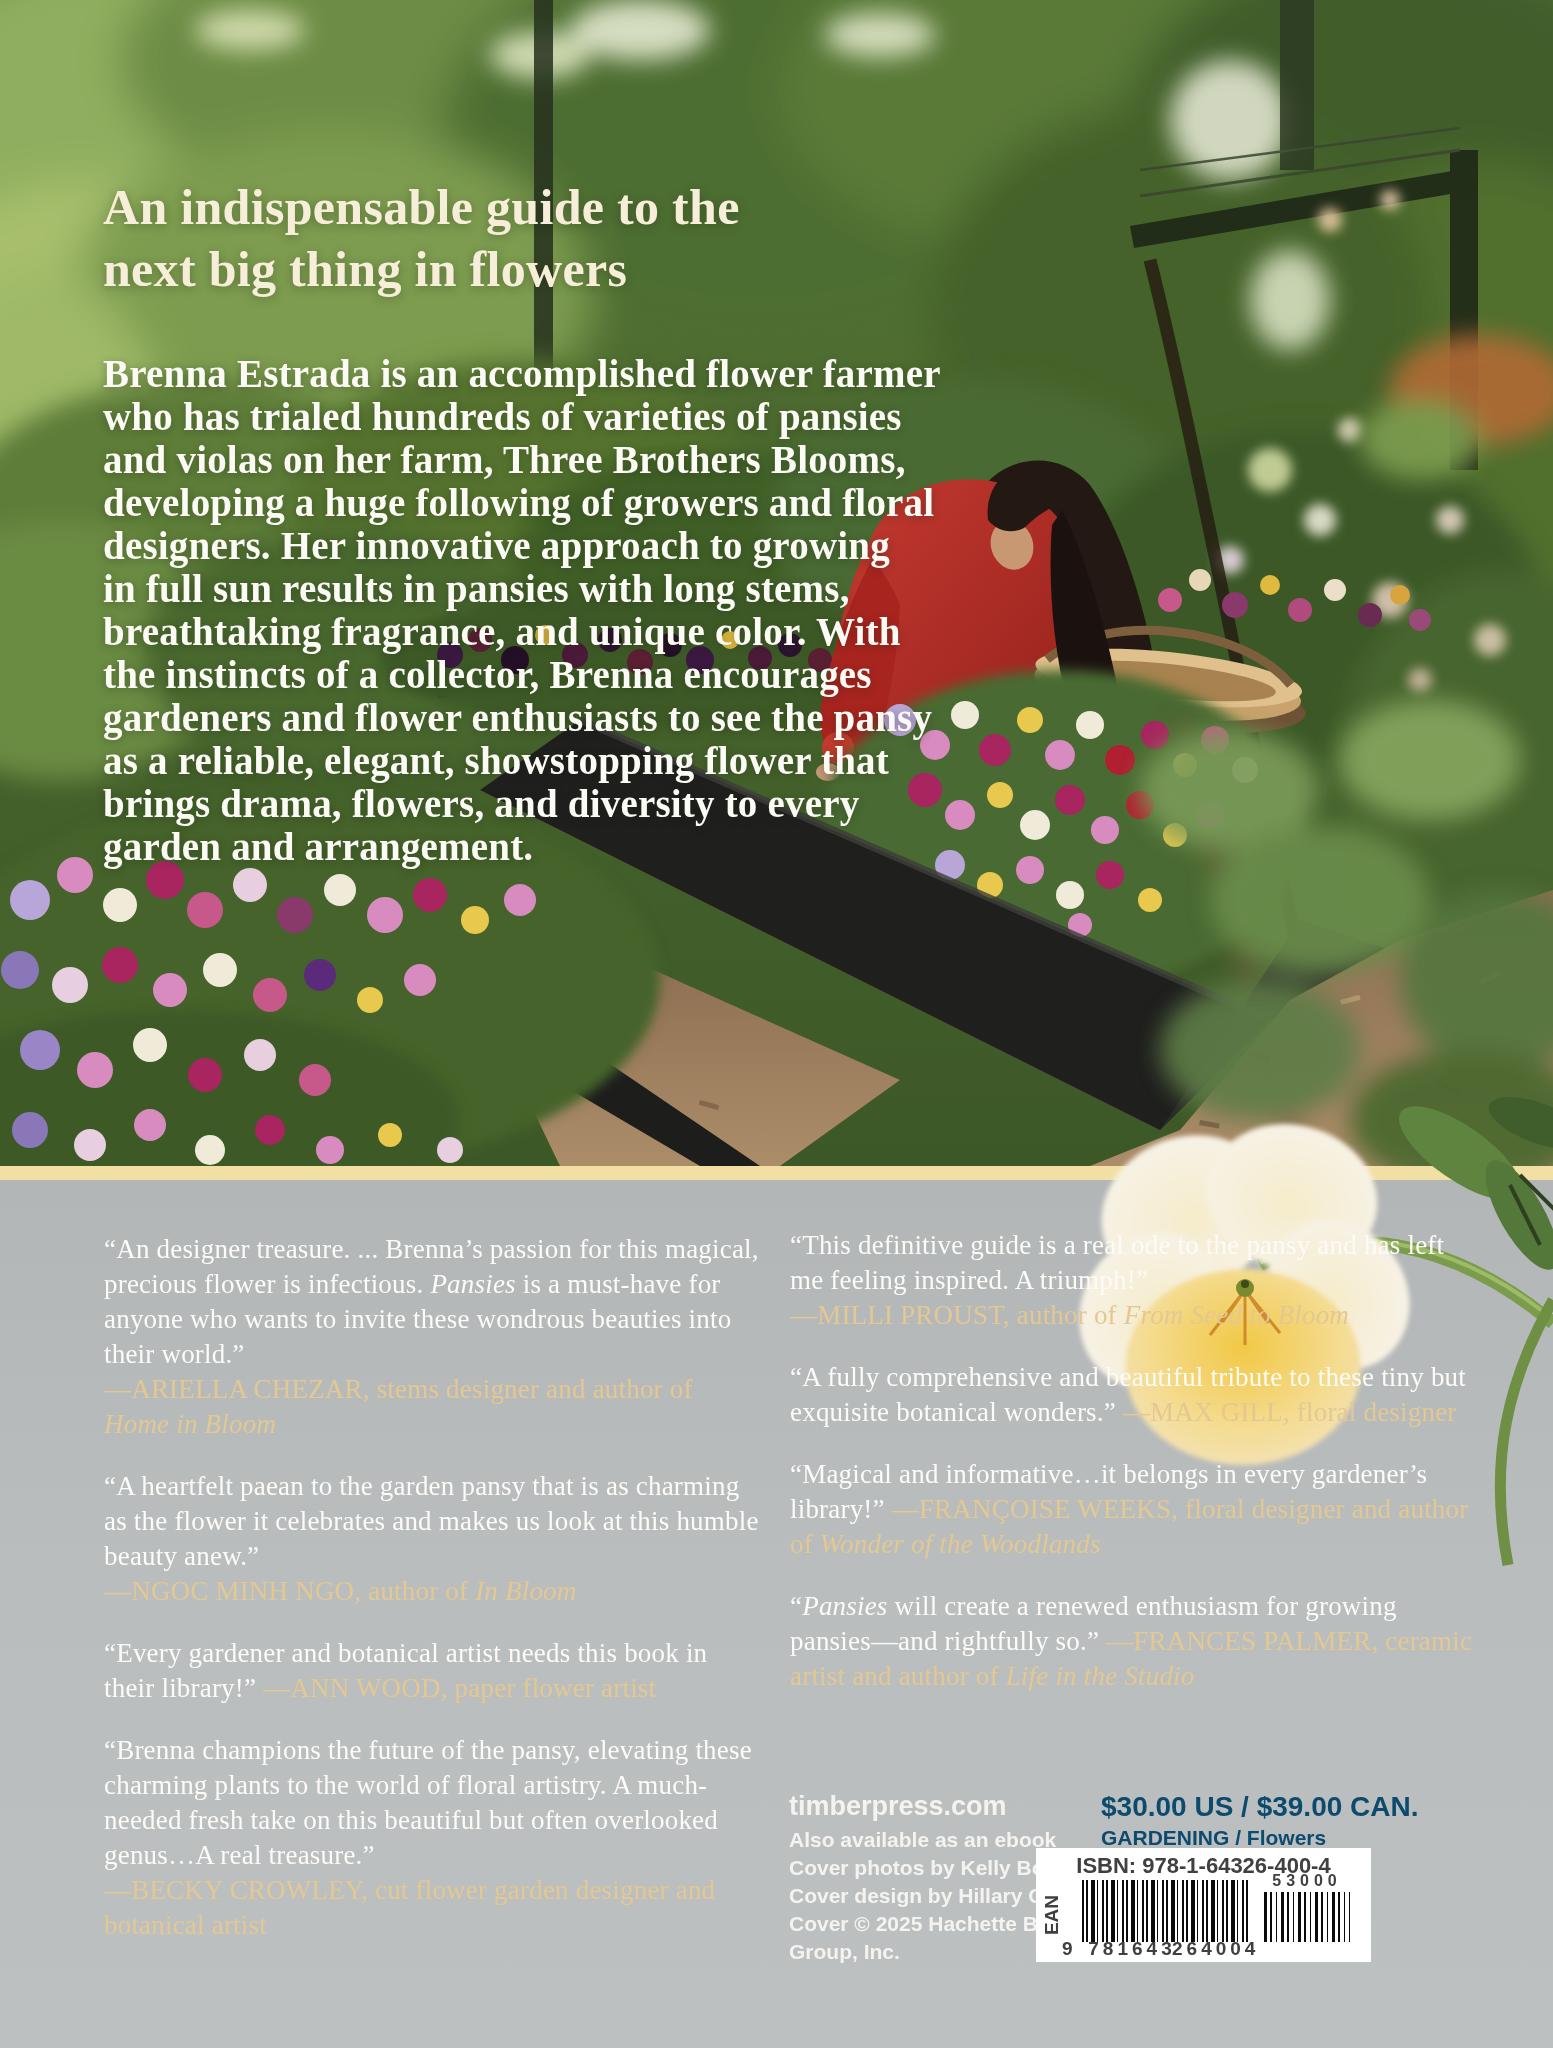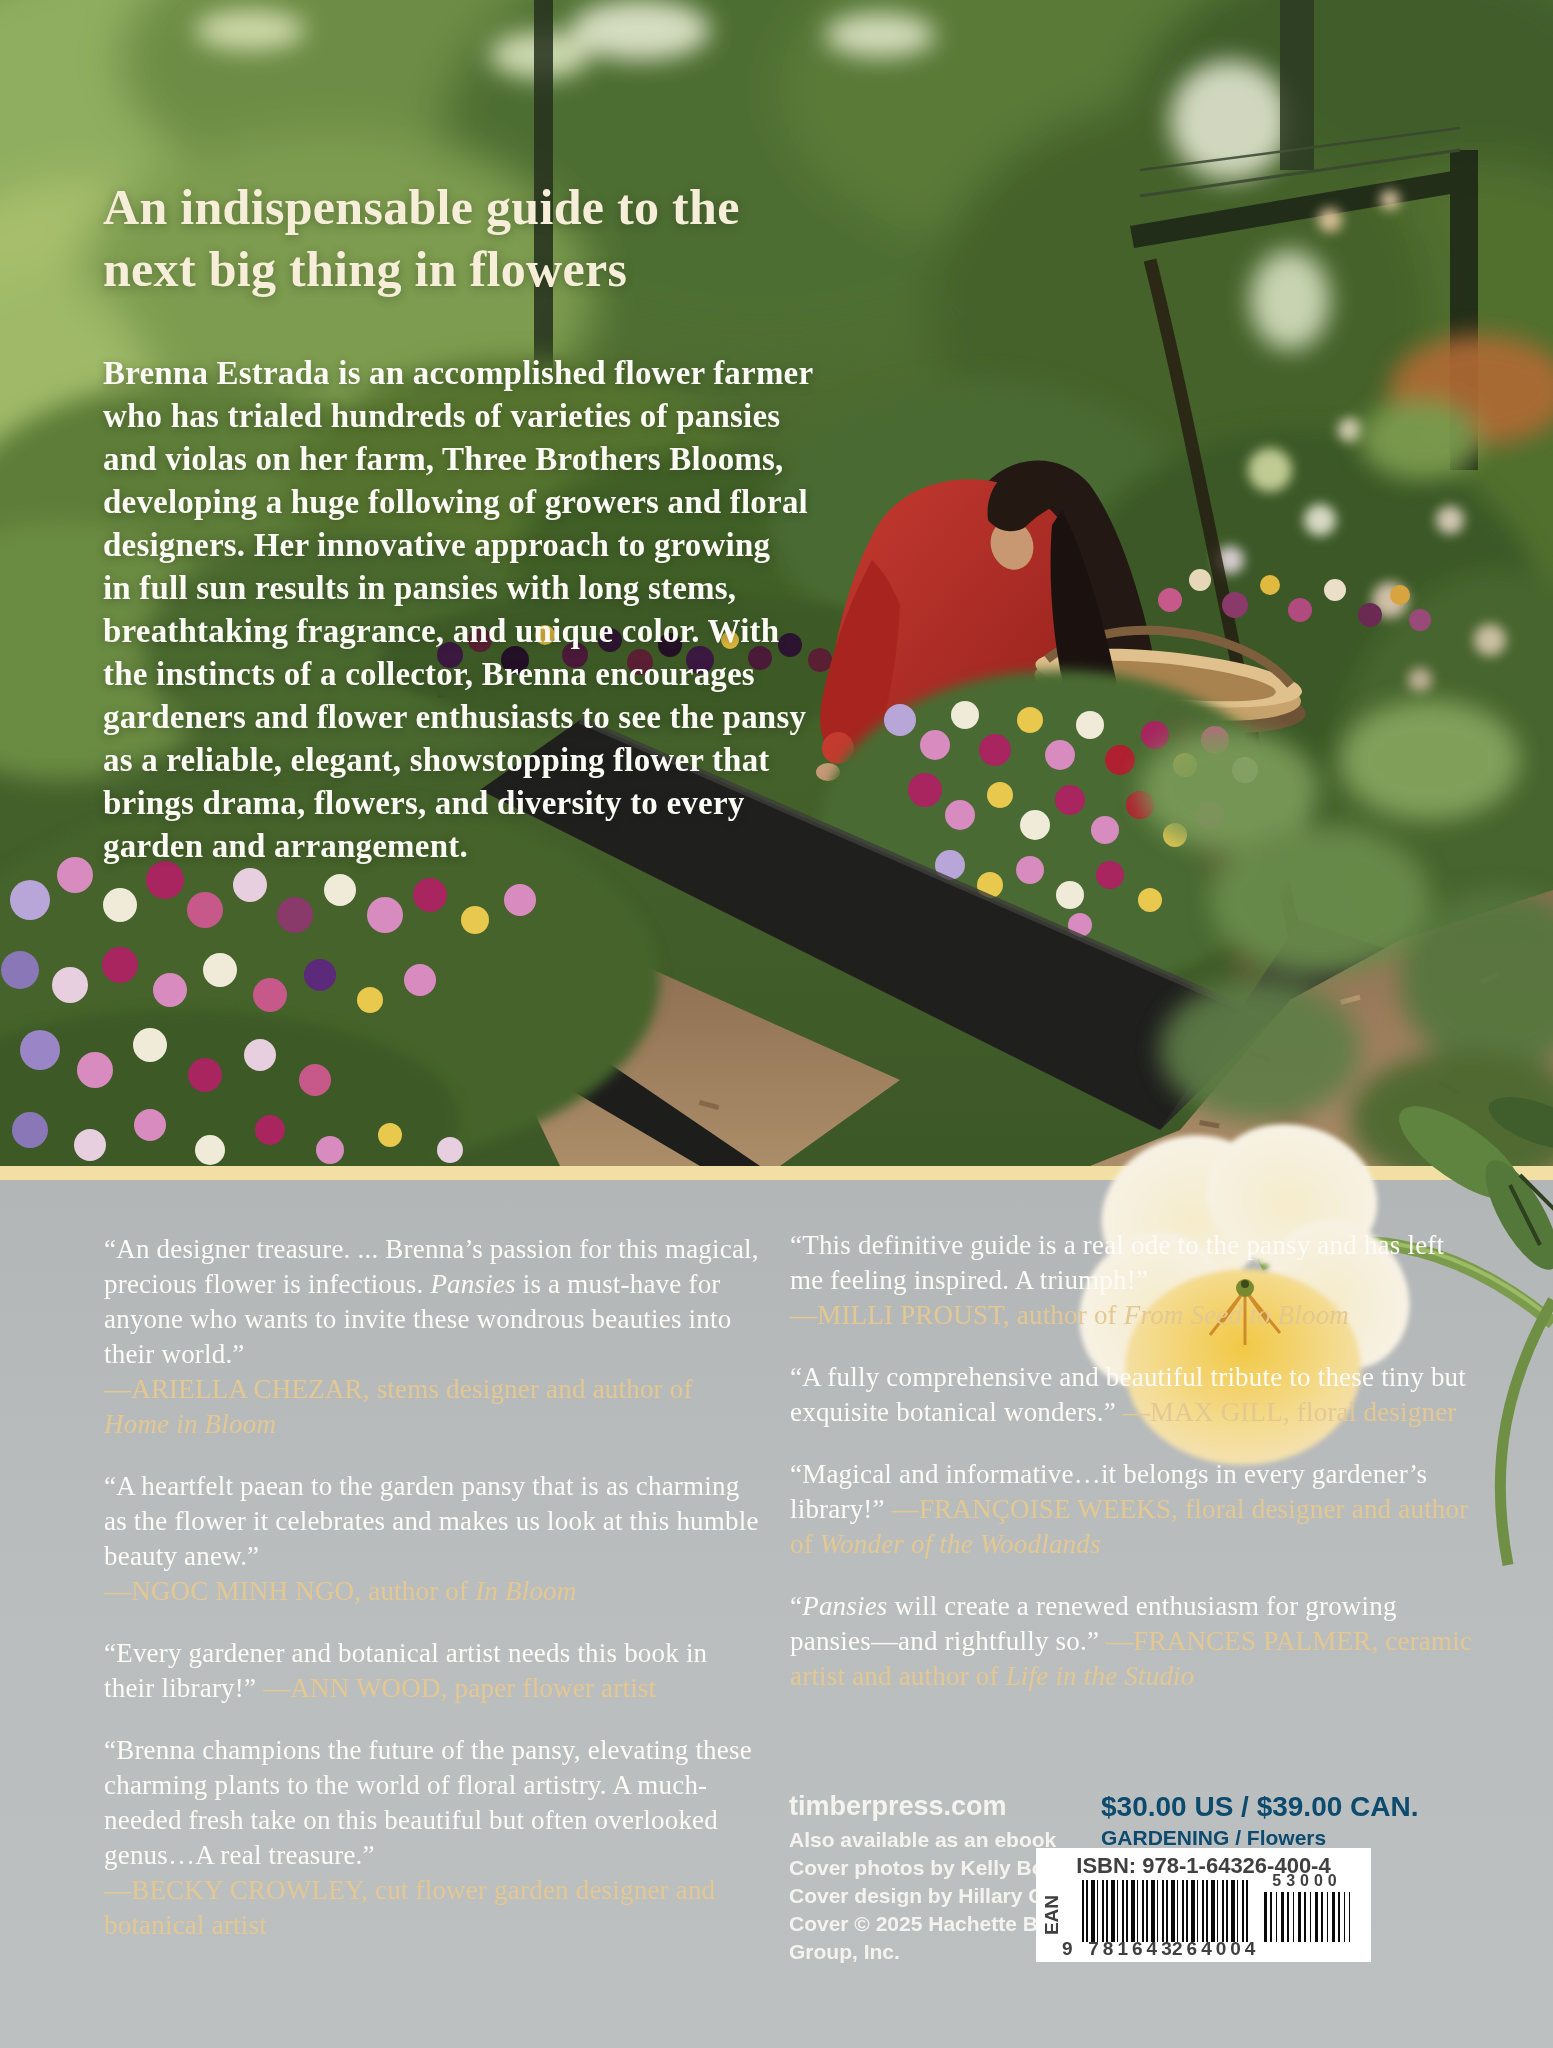--- a/index.html
+++ b/index.html
@@ -9,21 +9,21 @@
   .photo svg{display:block;}
   .band{position:absolute;left:0;top:1166px;width:1553px;height:14px;background:#f2dfa4;z-index:2;}
   .panel{position:absolute;left:0;top:1180px;width:1553px;height:868px;
          background:linear-gradient(180deg,#b3b6b7 0%,#babdbe 45%,#bdc0c0 100%);z-index:1;}
   .pansy-decor{position:absolute;left:1040px;top:1095px;width:513px;height:500px;z-index:3;pointer-events:none;}
 
   .headline{position:absolute;left:103px;top:176px;z-index:4;color:#f6eed8;
             font-size:50px;line-height:62px;font-weight:700;letter-spacing:.3px;
             text-shadow:0 2px 10px rgba(30,40,20,.35);}
   .intro{position:absolute;left:103px;top:352px;z-index:4;color:#fbfaf5;
-         font-size:33px;line-height:43px;font-weight:700;letter-spacing:.2px;
+         font-size:39px;line-height:43px;font-weight:700;letter-spacing:.2px;
          text-shadow:0 2px 8px rgba(30,40,20,.35);}
 
   .col{position:absolute;z-index:5;}
   .col-left{left:104px;top:1232px;width:655px;}
   .col-right{left:790px;top:1228px;width:684px;}
   .quote{margin:0 0 27px 0;font-size:27px;line-height:35px;color:#fcfbf7;letter-spacing:.2px;}
   .quote:last-child{margin-bottom:0;}
   .attr{color:#e3c892;}
   .attr.block{display:block;}
   .it{font-style:italic;}

